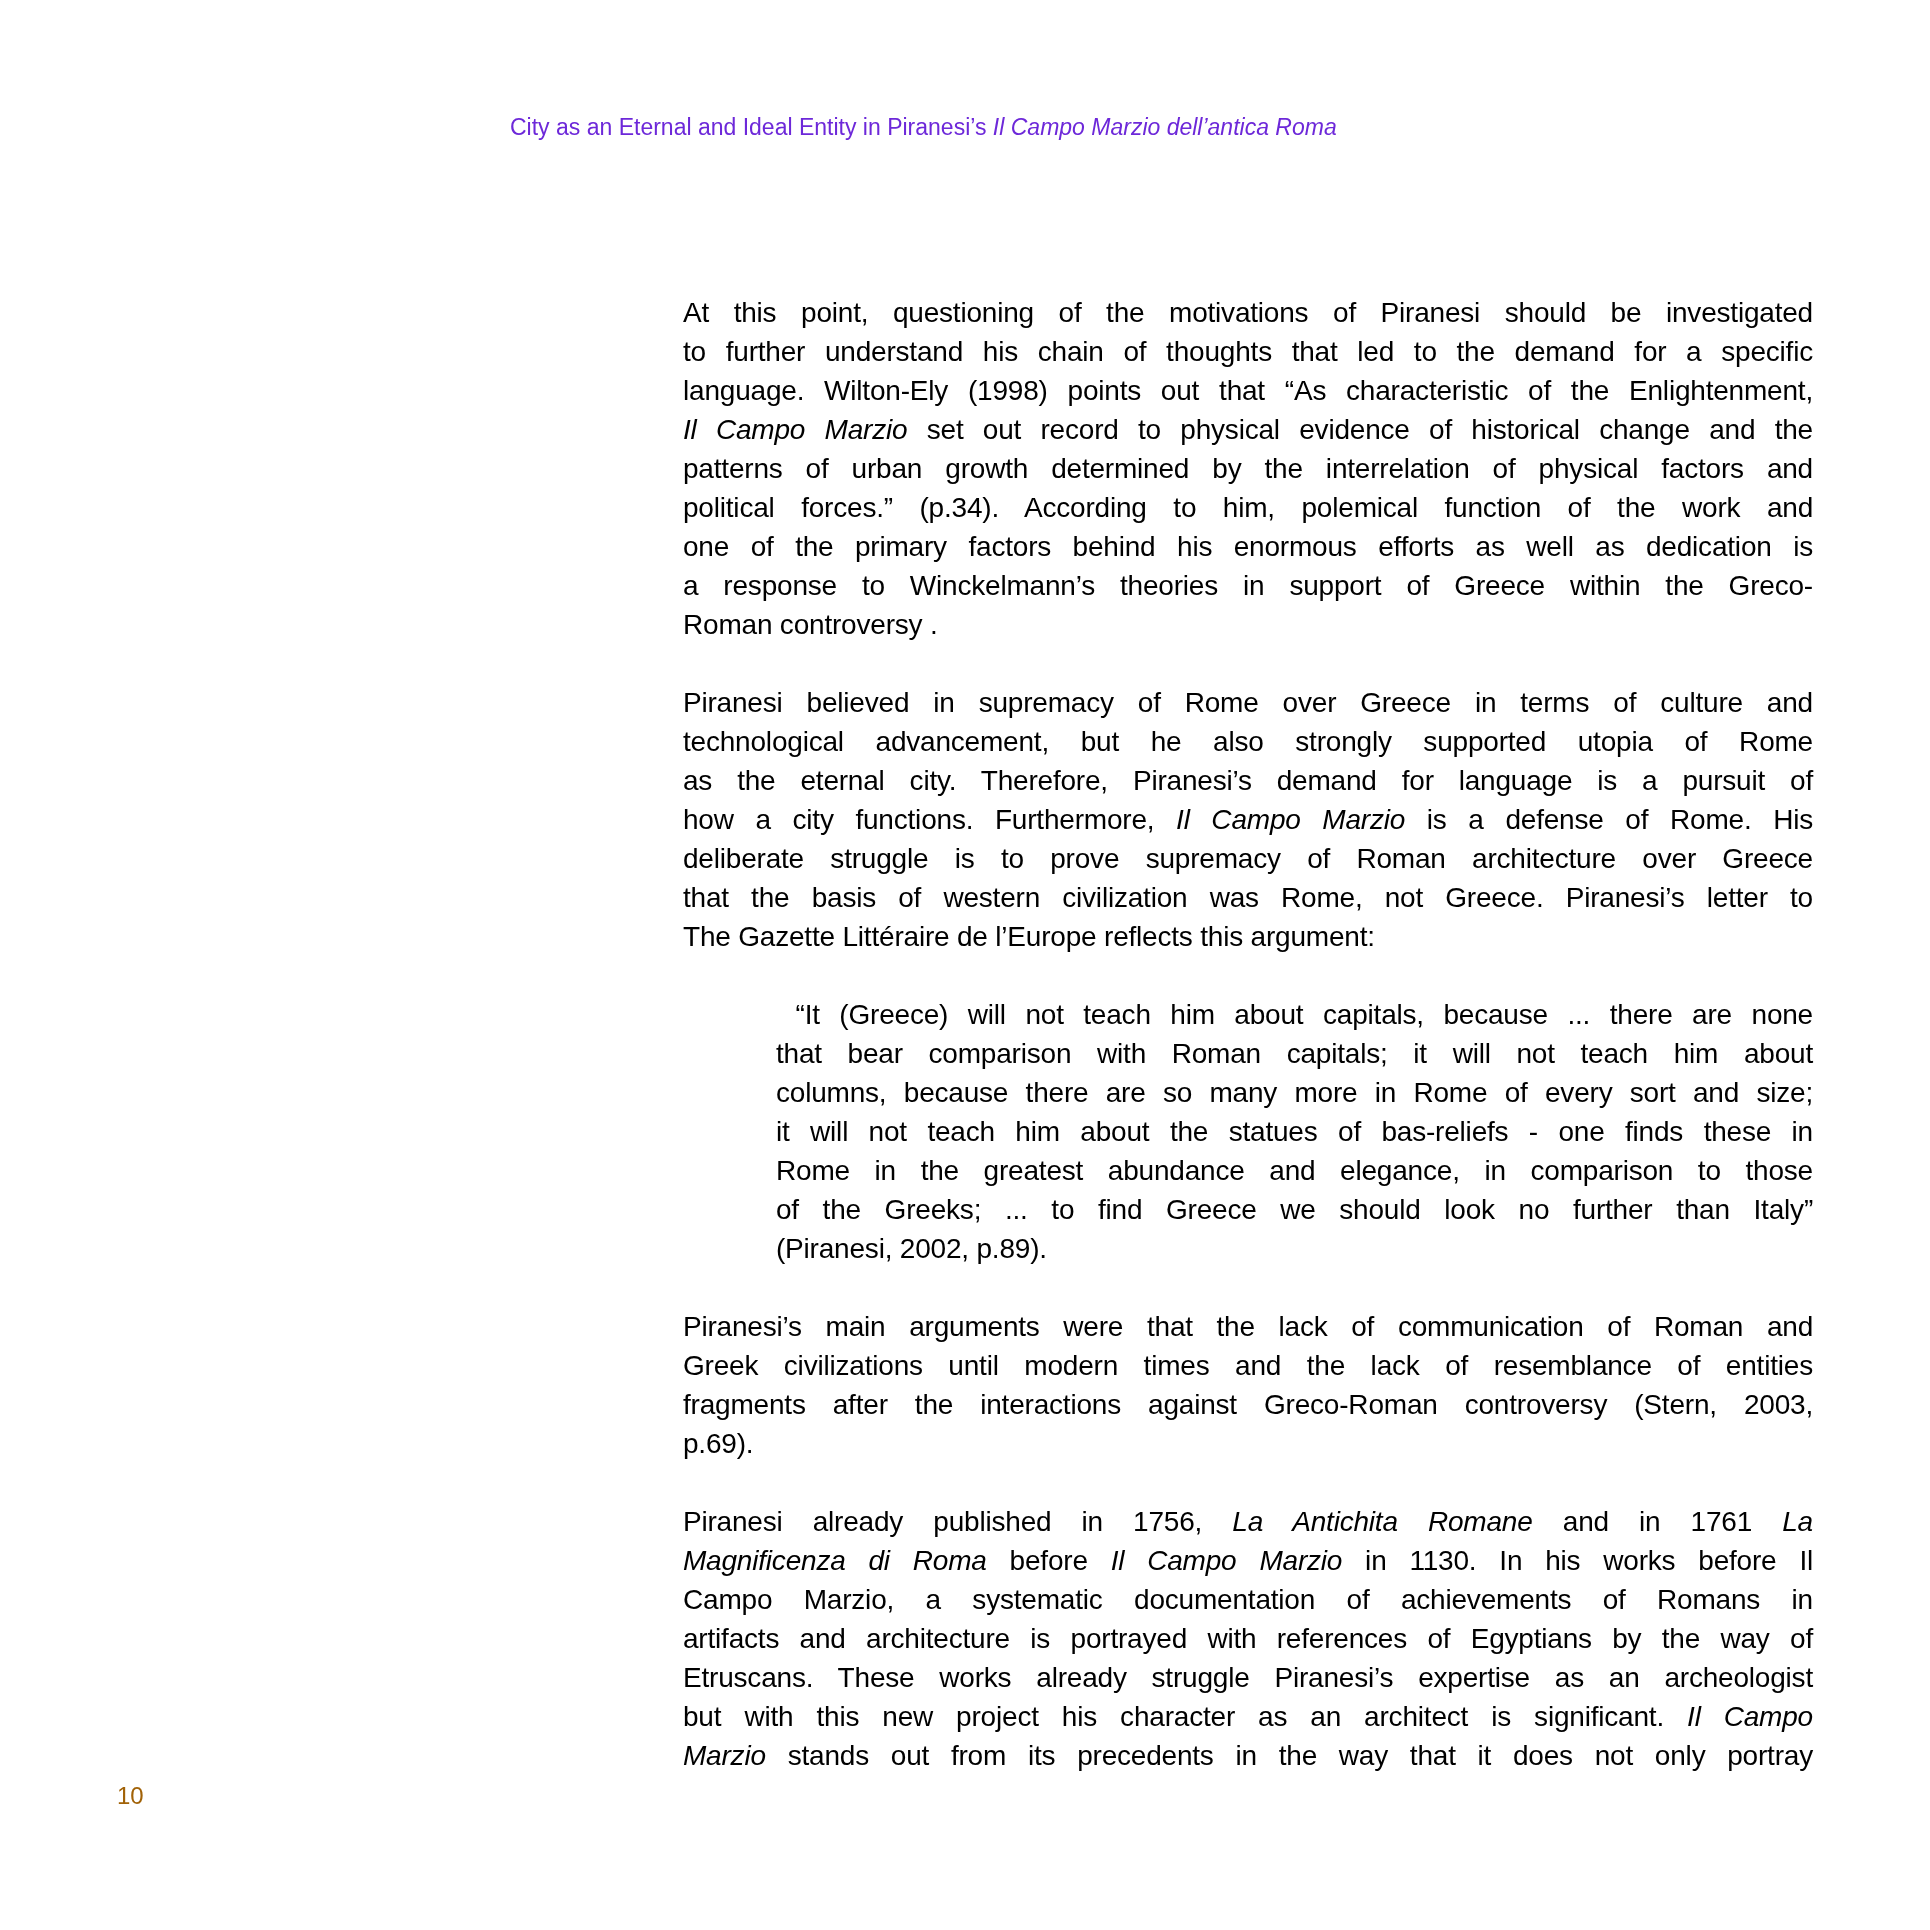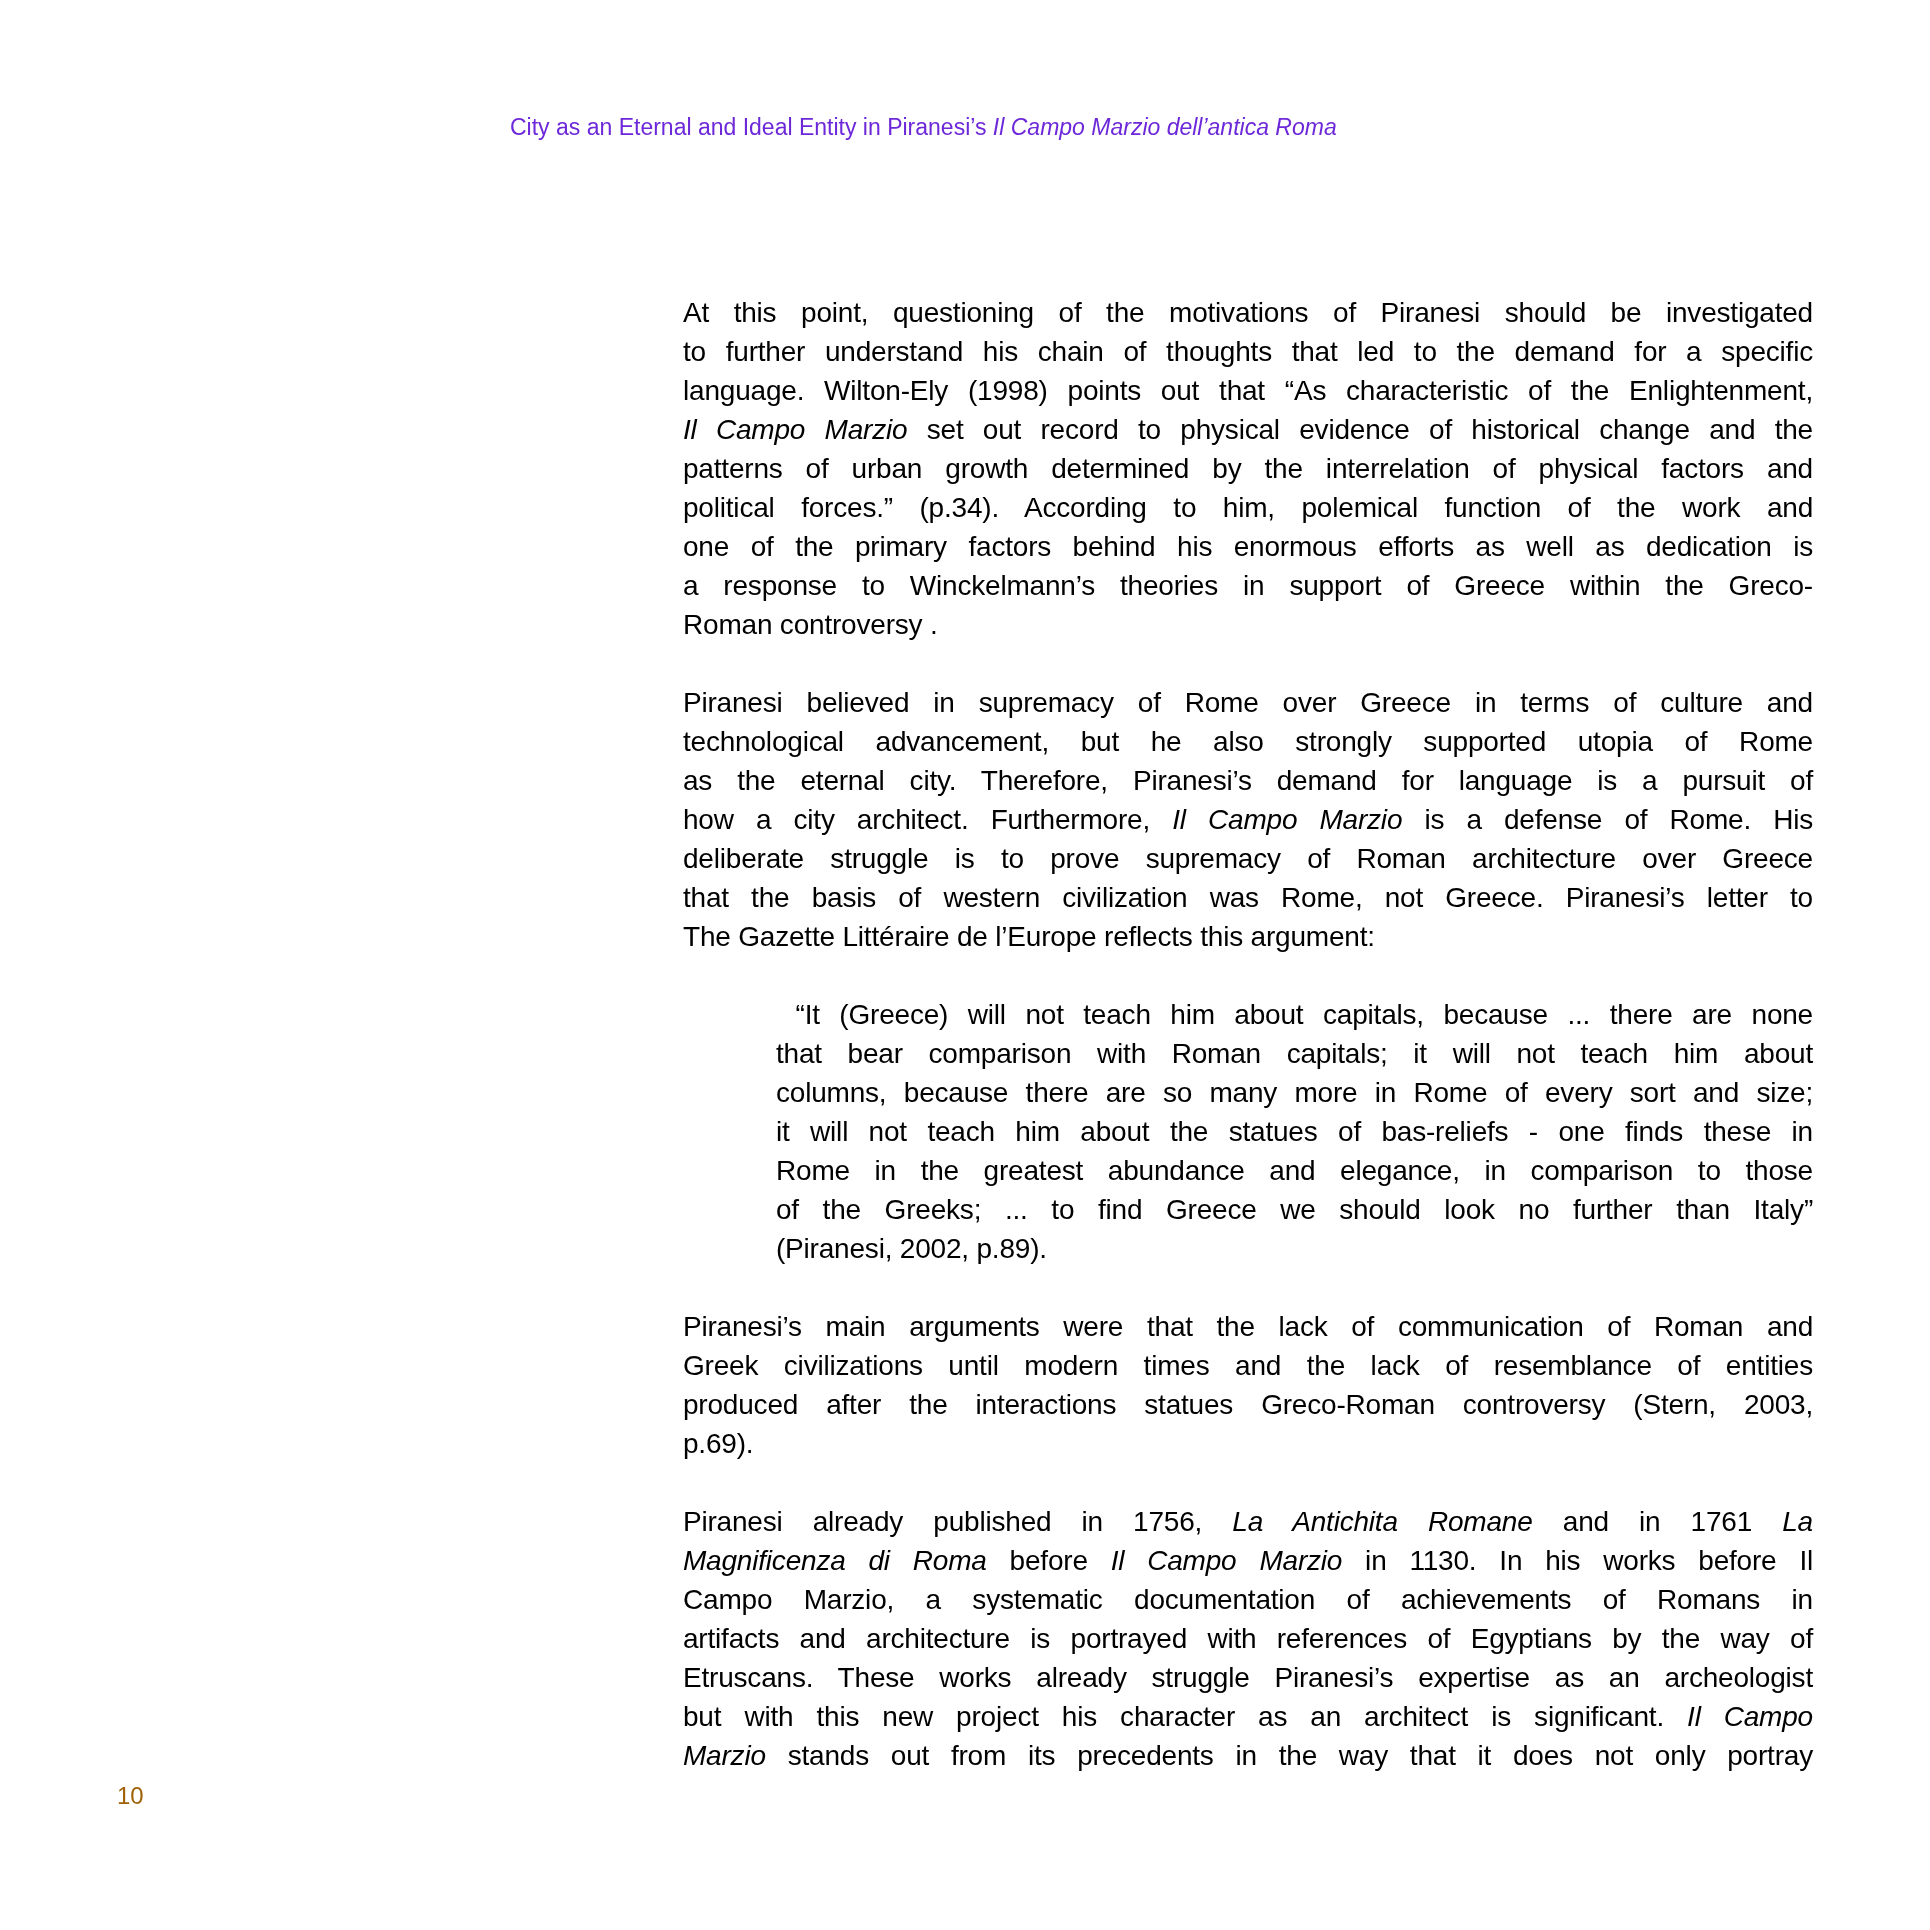--- a/index.html
+++ b/index.html
@@ -45,38 +45,38 @@
       <div class="line"><span>patterns of urban growth determined by the interrelation of physical factors and</span></div>
       <div class="line"><span>political forces.” (p.34). According to him, polemical function of the work and</span></div>
       <div class="line"><span>one of the primary factors behind his enormous efforts as well as dedication is</span></div>
       <div class="line"><span>a response to Winckelmann’s theories in support of Greece within the Greco-</span></div>
       <div class="line last"><span>Roman controversy .</span></div>
     </div>
     <div class="para">
       <div class="line"><span>Piranesi believed in supremacy of Rome over Greece in terms of culture and</span></div>
       <div class="line"><span>technological advancement, but he also strongly supported utopia of Rome</span></div>
       <div class="line"><span>as the eternal city. Therefore, Piranesi’s demand for language is a pursuit of</span></div>
-      <div class="line"><span>how a city architect. Furthermore, </span><span class="it">Il Campo Marzio</span><span> is a defense of Rome. His</span></div>
+      <div class="line"><span>how a city functions. Furthermore, </span><span class="it">Il Campo Marzio</span><span> is a defense of Rome. His</span></div>
       <div class="line"><span>deliberate struggle is to prove supremacy of Roman architecture over Greece</span></div>
       <div class="line"><span>that the basis of western civilization was Rome, not Greece. Piranesi’s letter to</span></div>
       <div class="line last"><span>The Gazette Littéraire de l’Europe reflects this argument:</span></div>
     </div>
     <div class="para quote">
       <div class="line"><span>&nbsp;“It (Greece) will not teach him about capitals, because ... there are none</span></div>
       <div class="line"><span>that bear comparison with Roman capitals; it will not teach him about</span></div>
       <div class="line"><span>columns, because there are so many more in Rome of every sort and size;</span></div>
       <div class="line"><span>it will not teach him about the statues of bas-reliefs - one finds these in</span></div>
       <div class="line"><span>Rome in the greatest abundance and elegance, in comparison to those</span></div>
       <div class="line"><span>of the Greeks; ... to find Greece we should look no further than Italy”</span></div>
       <div class="line last"><span>(Piranesi, 2002, p.89).</span></div>
     </div>
     <div class="para">
       <div class="line"><span>Piranesi’s main arguments were that the lack of communication of Roman and</span></div>
       <div class="line"><span>Greek civilizations until modern times and the lack of resemblance of entities</span></div>
-      <div class="line"><span>produced after the interactions statues Greco-Roman controversy (Stern, 2003,</span></div>
+      <div class="line"><span>fragments after the interactions against Greco-Roman controversy (Stern, 2003,</span></div>
       <div class="line last"><span>p.69).</span></div>
     </div>
     <div class="para">
       <div class="line"><span>Piranesi already published in 1756, </span><span class="it">La Antichita Romane</span><span> and in 1761 </span><span class="it">La</span></div>
       <div class="line"><span class="it">Magnificenza di Roma</span><span> before </span><span class="it">Il Campo Marzio</span><span> in 1130. In his works before Il</span></div>
       <div class="line"><span>Campo Marzio, a systematic documentation of achievements of Romans in</span></div>
       <div class="line"><span>artifacts and architecture is portrayed with references of Egyptians by the way of</span></div>
       <div class="line"><span>Etruscans. These works already struggle Piranesi’s expertise as an archeologist</span></div>
       <div class="line"><span>but with this new project his character as an architect is significant. </span><span class="it">Il Campo</span></div>
       <div class="line"><span class="it">Marzio</span><span> stands out from its precedents in the way that it does not only portray</span></div>

